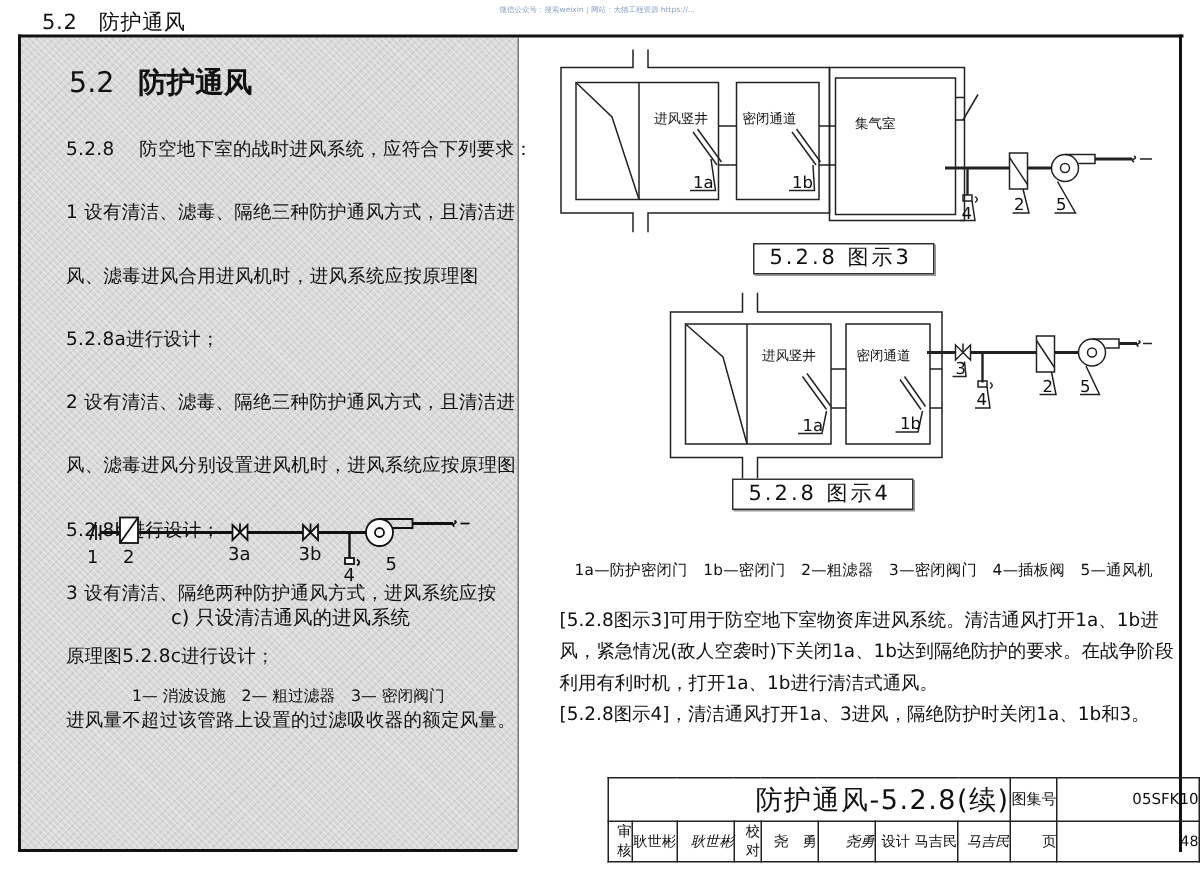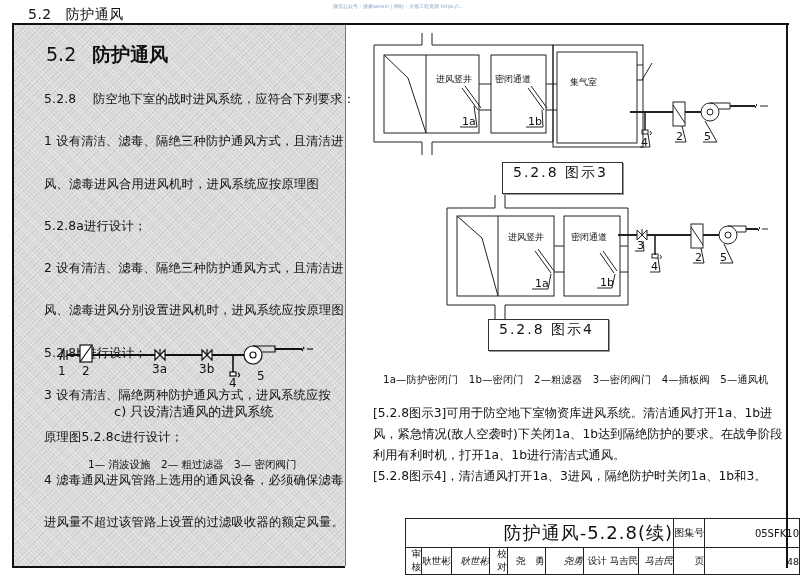--- a/index.html
+++ b/index.html
@@ -27,21 +27,21 @@
   }
   .sec-title { left:46px; top:42px; font-size:19px; font-weight:bold; }
   .sec-title .num { margin-right:16px; font-weight:normal; }
   .body-text { left:44px; width:300px; font-size:12.3px; line-height:20.3px; letter-spacing:0.2px; }
   .body-text div { white-space:nowrap;margin-top:22px; }
   .diagram-c { left:50px; top:330px; }
   .cap-c { left:114px; top:403px; font-size:13px; }
   .legend-c { left:88px; top:455px; font-size:10.5px; line-height:18px; }
   .legend-c div { white-space:nowrap; }
   .fig-label {
-    border:1px solid #333; background:#fff; padding:0 14px 11px 10px;
+    border:1px solid #333; background:#fff; padding:0 14px 0 10px;
     font-size:14px; height:19px; line-height:19px; letter-spacing:2px; box-shadow:1px 1px 0 #999;
   }
   .legend-r { left:383px; top:373px; font-size:10.2px; white-space:nowrap; letter-spacing:0.2px;text-align:center;}
   .para-r { left:373px; top:403px; font-size:12.3px; line-height:21px; width:420px; }
   .para-r div { white-space:nowrap; }
   .tb { border-collapse:collapse; position:absolute; left:405px; top:518px; }
   .tb td { border:1px solid #222; padding:0; text-align:right; font-size:10px; }
   .tb .title-cell { font-size:18px; height:28px; letter-spacing:1px; }
   .tb .row2 td { height:17px; font-size:9.5px; }
   .sig { font-family:"DejaVu Serif", serif; font-style:italic; font-size:10px; }
@@ -67,21 +67,20 @@
 <div class="abs body-text" style="top:67px;">
   <div>5.2.8　 防空地下室的战时进风系统，应符合下列要求：</div>
   <div>1  设有清洁、滤毒、隔绝三种防护通风方式，且清洁进</div>
   <div>风、滤毒进风合用进风机时，进风系统应按原理图</div>
   <div>5.2.8a进行设计；</div>
   <div>2  设有清洁、滤毒、隔绝三种防护通风方式，且清洁进</div>
   <div>风、滤毒进风分别设置进风机时，进风系统应按原理图</div>
   <div>5.2.8b进行设计；</div>
   <div>3  设有清洁、隔绝两种防护通风方式，进风系统应按</div>
   <div>原理图5.2.8c进行设计；</div>
-  <div>4  滤毒通风进风管路上选用的通风设备，必须确保滤毒</div>
   <div>进风量不超过该管路上设置的过滤吸收器的额定风量。</div>
 </div>
 
 <svg class="abs diagram-c" width="290" height="60" viewBox="0 0 290 60">
   <g stroke="#111" fill="none" stroke-width="1.2">
 
     <line x1="10" y1="30" x2="14" y2="18"></line>
     <line x1="14" y1="18" x2="14" y2="30" stroke-width="0"></line>
     <line x1="14" y1="20" x2="14" y2="30"></line>
     <line x1="17" y1="20" x2="17" y2="30"></line>

